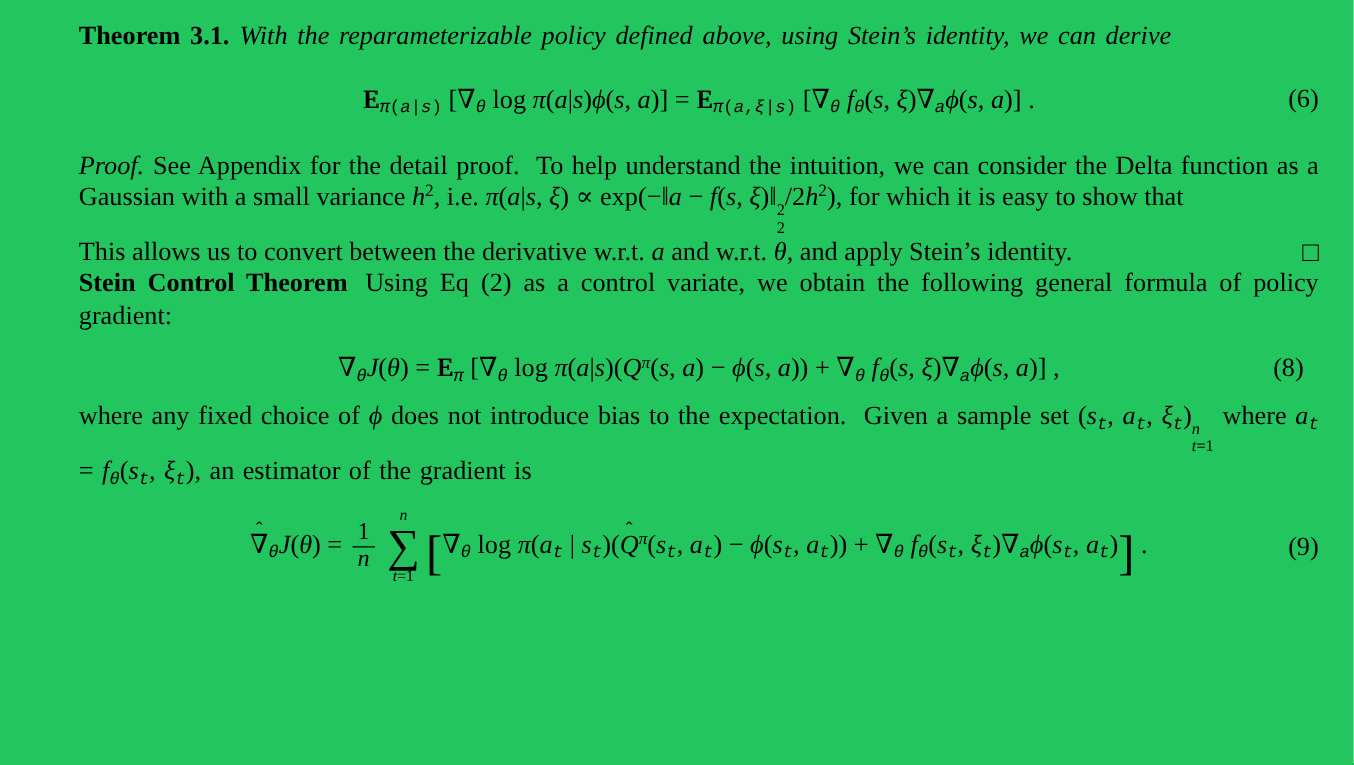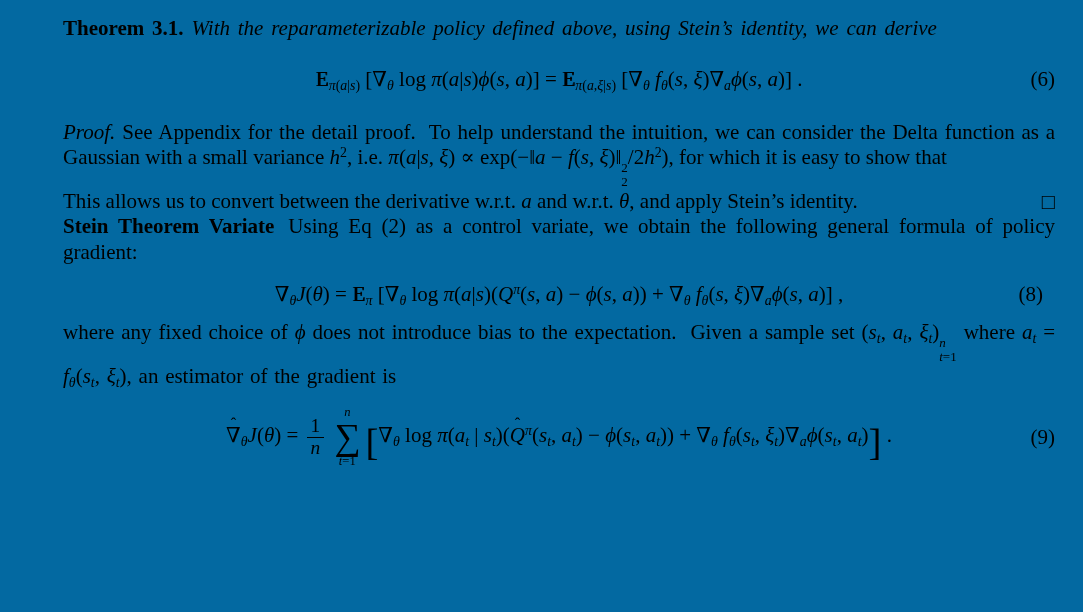--- a/index.html
+++ b/index.html
@@ -1,21 +1,21 @@
 <!DOCTYPE html>
 <html><head>
 <meta charset="utf-8">
 <style>
   html,body{margin:0;padding:0;background:#ffffff;}
   .page{
     position:relative;
     width:1083px;height:612px;
     box-sizing:border-box;
     padding:16px 28px 0 63px;
-    background:#0369a1;
+    background:#22c55e;
     color:#000000;
     font-family:"Liberation Serif","DejaVu Serif",serif;
     font-size:21px;
     line-height:25.5px;
     overflow:hidden;
   }
   p.para{margin:0;}
   .justify{text-align:justify;}
   .thm-label{font-weight:bold;margin-right:8px;}
   .thm-body{font-style:italic;}
@@ -28,21 +28,21 @@
   .eqrow{position:relative;text-align:center;line-height:1.35;}
   .eqcontent{display:inline-block;}
   .eqnum{position:absolute;right:0;top:50%;transform:translateY(-50%);}
   .eq6{margin:23px 0 27px;}
   .eq7{margin:19px 0 21px;}
   .eq8{margin:15px 12px 12px;}
   .eq9{margin:17px 0 0;}
 
   
   sub,sup{font-size:0.66em;line-height:0;}
-  sub{vertical-align:-0.28em;}
+  sub{vertical-align:-0.28em;font-family:Liberation Mono, monospace;}
   sup{vertical-align:0.5em;}
   sub i,sup i,sub,sup{letter-spacing:0;}
   .bbE{font-style:normal;text-shadow:0.9px 0 0 currentColor;letter-spacing:0.5px;}
   .hat{position:relative;display:inline-block;}
   .hatmark{position:absolute;top:-0.48em;left:50%;transform:translateX(-50%);font-size:0.78em;font-style:normal;}
   .frac{display:inline-flex;flex-direction:column;align-items:center;vertical-align:middle;line-height:1.08;margin:0 5px 0 3px;font-size:0.92em;}
   .fnum{padding:0 4px;}
   .fden{border-top:1.5px solid currentColor;padding:0 4px;}
   .sumstack{display:inline-flex;flex-direction:column;align-items:center;vertical-align:middle;line-height:1;margin:0 5px;}
   .sumtop,.sumbot{font-size:0.6em;line-height:1.1;}
@@ -75,21 +75,21 @@
         </span>/2<i>h</i><sup>2</sup>), for which it is easy to show that</span>
   </p>
 
 
   <div class="conclusion-row">
     <span>This allows us to convert between the derivative w.r.t. <i>a</i> and w.r.t. <i>θ</i>, and apply Stein’s identity.</span>
     <span class="qed">□</span>
   </div>
 
   <p class="para justify stein-para">
-    <b class="stein-label">Stein Theorem Variate</b><span>Using Eq (2) as a control variate, we obtain the following general formula of policy gradient:</span>
+    <b class="stein-label">Stein Control Theorem</b><span>Using Eq (2) as a control variate, we obtain the following general formula of policy gradient:</span>
   </p>
 
   <div class="eqrow eq8">
     <span class="eqcontent">∇<sub><i>θ</i></sub><i>J</i>(<i>θ</i>) = <span class="bbE">E</span><sub><i>π</i></sub> [∇<sub><i>θ</i></sub> log <i>π</i>(<i>a</i>|<i>s</i>)(<i>Q</i><sup><i>π</i></sup>(<i>s</i>, <i>a</i>) − <i>ϕ</i>(<i>s</i>, <i>a</i>)) + ∇<sub><i>θ</i></sub> <i>f</i><sub><i>θ</i></sub>(<i>s</i>, <i>ξ</i>)∇<sub><i>a</i></sub><i>ϕ</i>(<i>s</i>, <i>a</i>)] ,</span>
     <span class="eqnum">(8)</span>
   </div>
 
   <p class="para justify where-para">where any fixed choice of <i>ϕ</i> does not introduce bias to the expectation.&nbsp; Given a sample set (<i>s</i><sub><i>t</i></sub>, <i>a</i><sub><i>t</i></sub>, <i>ξ</i><sub><i>t</i></sub>)<span class="supsub">
         <span><i>n</i></span>
         <span><i>t</i>=1</span>

